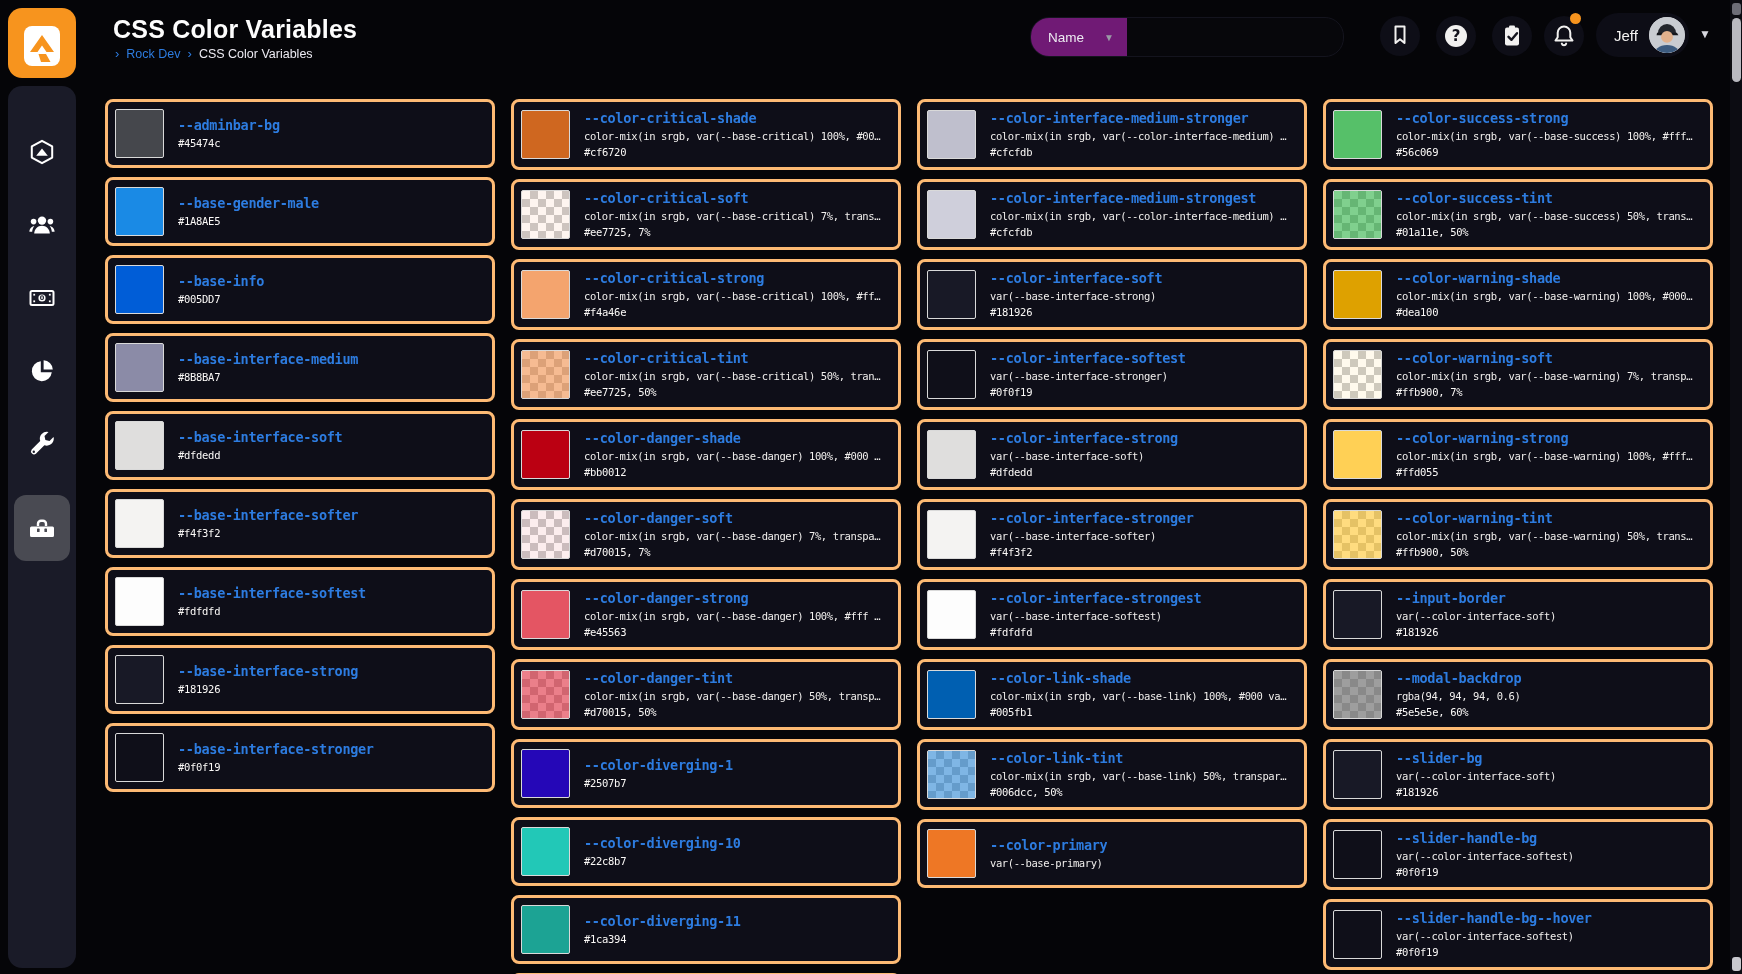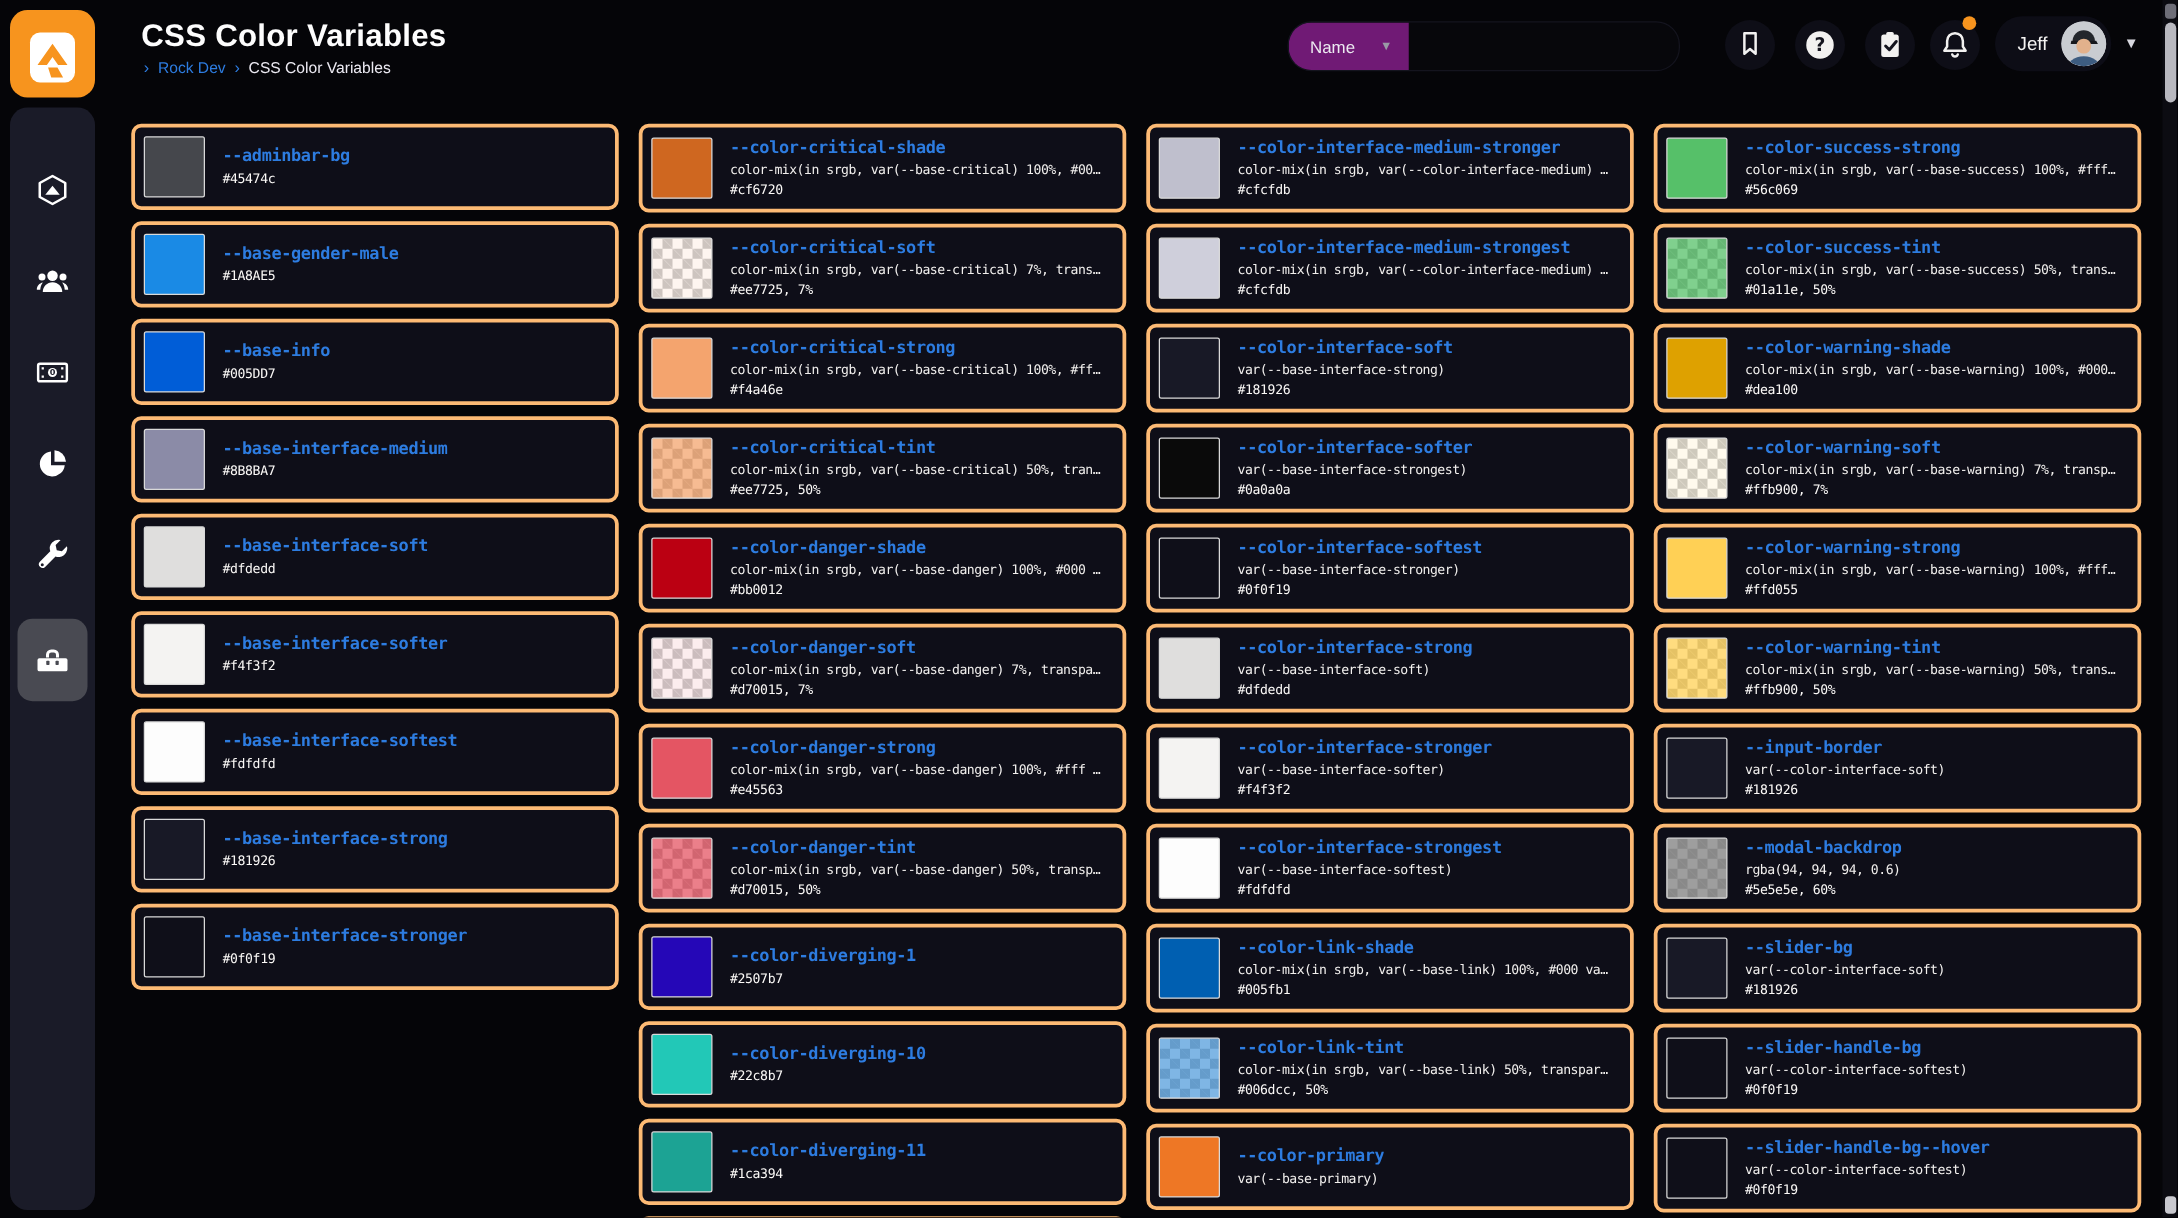--- a/index.html
+++ b/index.html
@@ -391,28 +391,20 @@
   </div>
         <div class="card">
     <div class="swatch" style="background: rgb(24, 25, 38);"></div>
     <div class="meta">
       <a class="var-name">--color-interface-soft</a>
       <div class="var-desc">var(--base-interface-strong)</div>
       <div class="var-hex">#181926</div>
     </div>
   </div>
         <div class="card">
-    <div class="swatch" style="background: rgb(10, 10, 10);"></div>
-    <div class="meta">
-      <a class="var-name">--color-interface-softer</a>
-      <div class="var-desc">var(--base-interface-strongest)</div>
-      <div class="var-hex">#0a0a0a</div>
-    </div>
-  </div>
-        <div class="card">
     <div class="swatch" style="background: rgb(15, 15, 25);"></div>
     <div class="meta">
       <a class="var-name">--color-interface-softest</a>
       <div class="var-desc">var(--base-interface-stronger)</div>
       <div class="var-hex">#0f0f19</div>
     </div>
   </div>
         <div class="card">
     <div class="swatch" style="background: rgb(223, 222, 221);"></div>
     <div class="meta">

